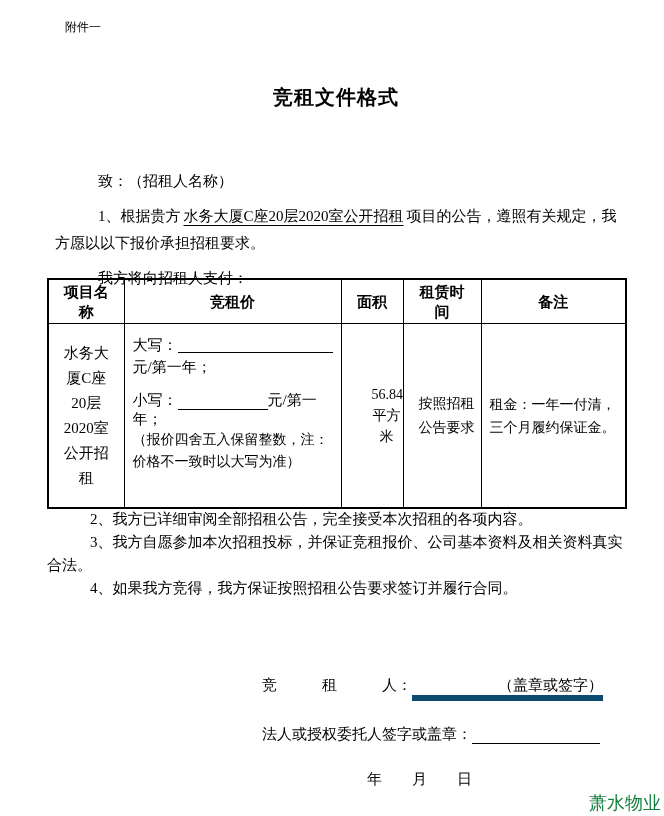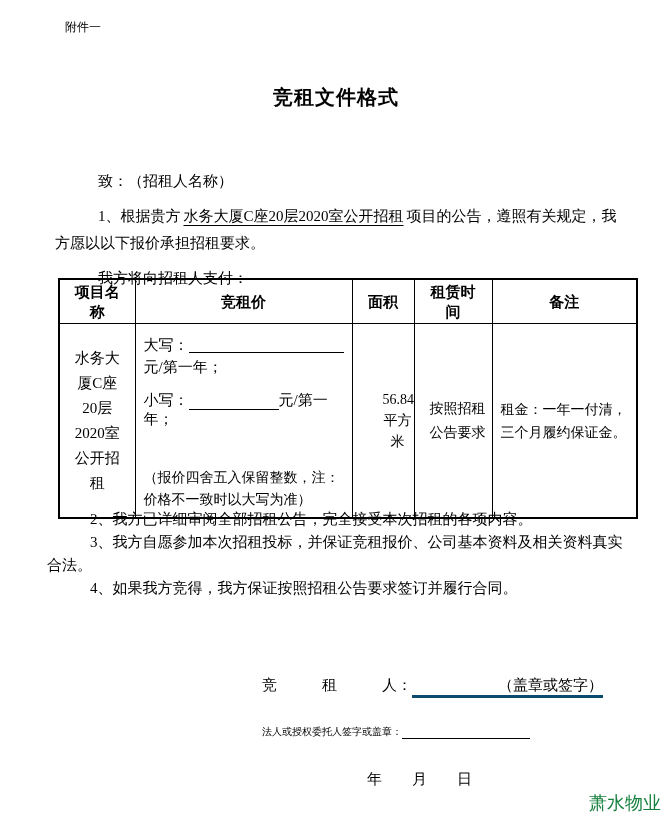--- a/index.html
+++ b/index.html
@@ -11,47 +11,47 @@
   .doc-title {
     position:absolute; left:4px; top:84px; width:100%; text-align:center;
     font-size:20px; font-weight:bold; letter-spacing:1px;
   }
   .doc-subtitle { top:129px; }
   .intro-block { position:absolute; left:47px; top:160px; width:578px; font-size:15px; line-height:27px; }
   .intro-block p { margin:8px; text-indent:43px; }
   .u-project { text-decoration:underline; text-underline-offset:4px; padding:0 3px; }
 
   table.bid-table {
-    position:absolute; left:58px; top:278px; width:578px;
+    position:absolute; left:47px; top:278px; width:578px;
     border-collapse:collapse; table-layout:fixed; font-size:15px;
     border:2px solid #000;
   }
   .bid-table th, .bid-table td { border:1px solid #000;padding-left:30px; }
   .bid-table th { font-weight:bold; height:43px; padding:0 9px; text-align:center; line-height:20px; }
   .bid-table td { height:165px; vertical-align:middle; }
   td.cell-project { text-align:center; padding:0 10px; line-height:25px; }
   td.cell-price { vertical-align:top; padding:12px 8px 6px 8px; }
   .price-line-upper { display:flex; align-items:flex-start; }
   .price-label { flex:none; }
   .fill-rest { flex:1 1 auto; border-bottom:1px solid #000; height:1.05em; }
   .price-unit-line { line-height:24px; }
   .price-line-lower { margin-top:12px; }
   .blank-inline { display:inline-block; width:90px; border-bottom:1px solid #000; height:1em; vertical-align:bottom; }
-  .price-note { margin-top:38px; font-size:14px; line-height:22px; }
+  .price-note { font-size:14px; line-height:22px; }
   td.cell-area { text-align:center; font-size:14px; line-height:21px; }
   td.cell-lease { text-align:right; font-size:14px; line-height:24px; padding:0 6px; }
   td.cell-remark { font-size:14px; line-height:23px; padding:0 8px; }
 
   .terms-block { position:absolute; left:47px; top:508px; width:578px; font-size:15px; line-height:23px; }
   .terms-block p { margin:0; text-indent:43px; }
 
   .sig-bidder { position:absolute; left:262px; top:676px; font-size:15px; }
-  .sig-underline { display:inline-block; border-bottom:3px solid #0c4a6e; }
+  .sig-underline { display:inline-block; border-bottom:6px solid #0c4a6e; }
   .sig-space { display:inline-block; width:86px; }
-  .sig-legal { position:absolute; left:262px; top:725px; font-size:10px; }
+  .sig-legal { position:absolute; left:262px; top:725px; font-size:15px; }
   .blank-legal { display:inline-block; width:128px; border-bottom:1px solid #000; height:1em; vertical-align:bottom; }
   .date-line { position:absolute; left:367px; top:770px; font-size:15px; }
   .watermark { position:absolute; right:3px; top:791px; font-size:18px; color:#15803d; }
 </style>
 </head>
 <body>
 
 <div class="page">
 
   <div class="attachment">附件一</div>

